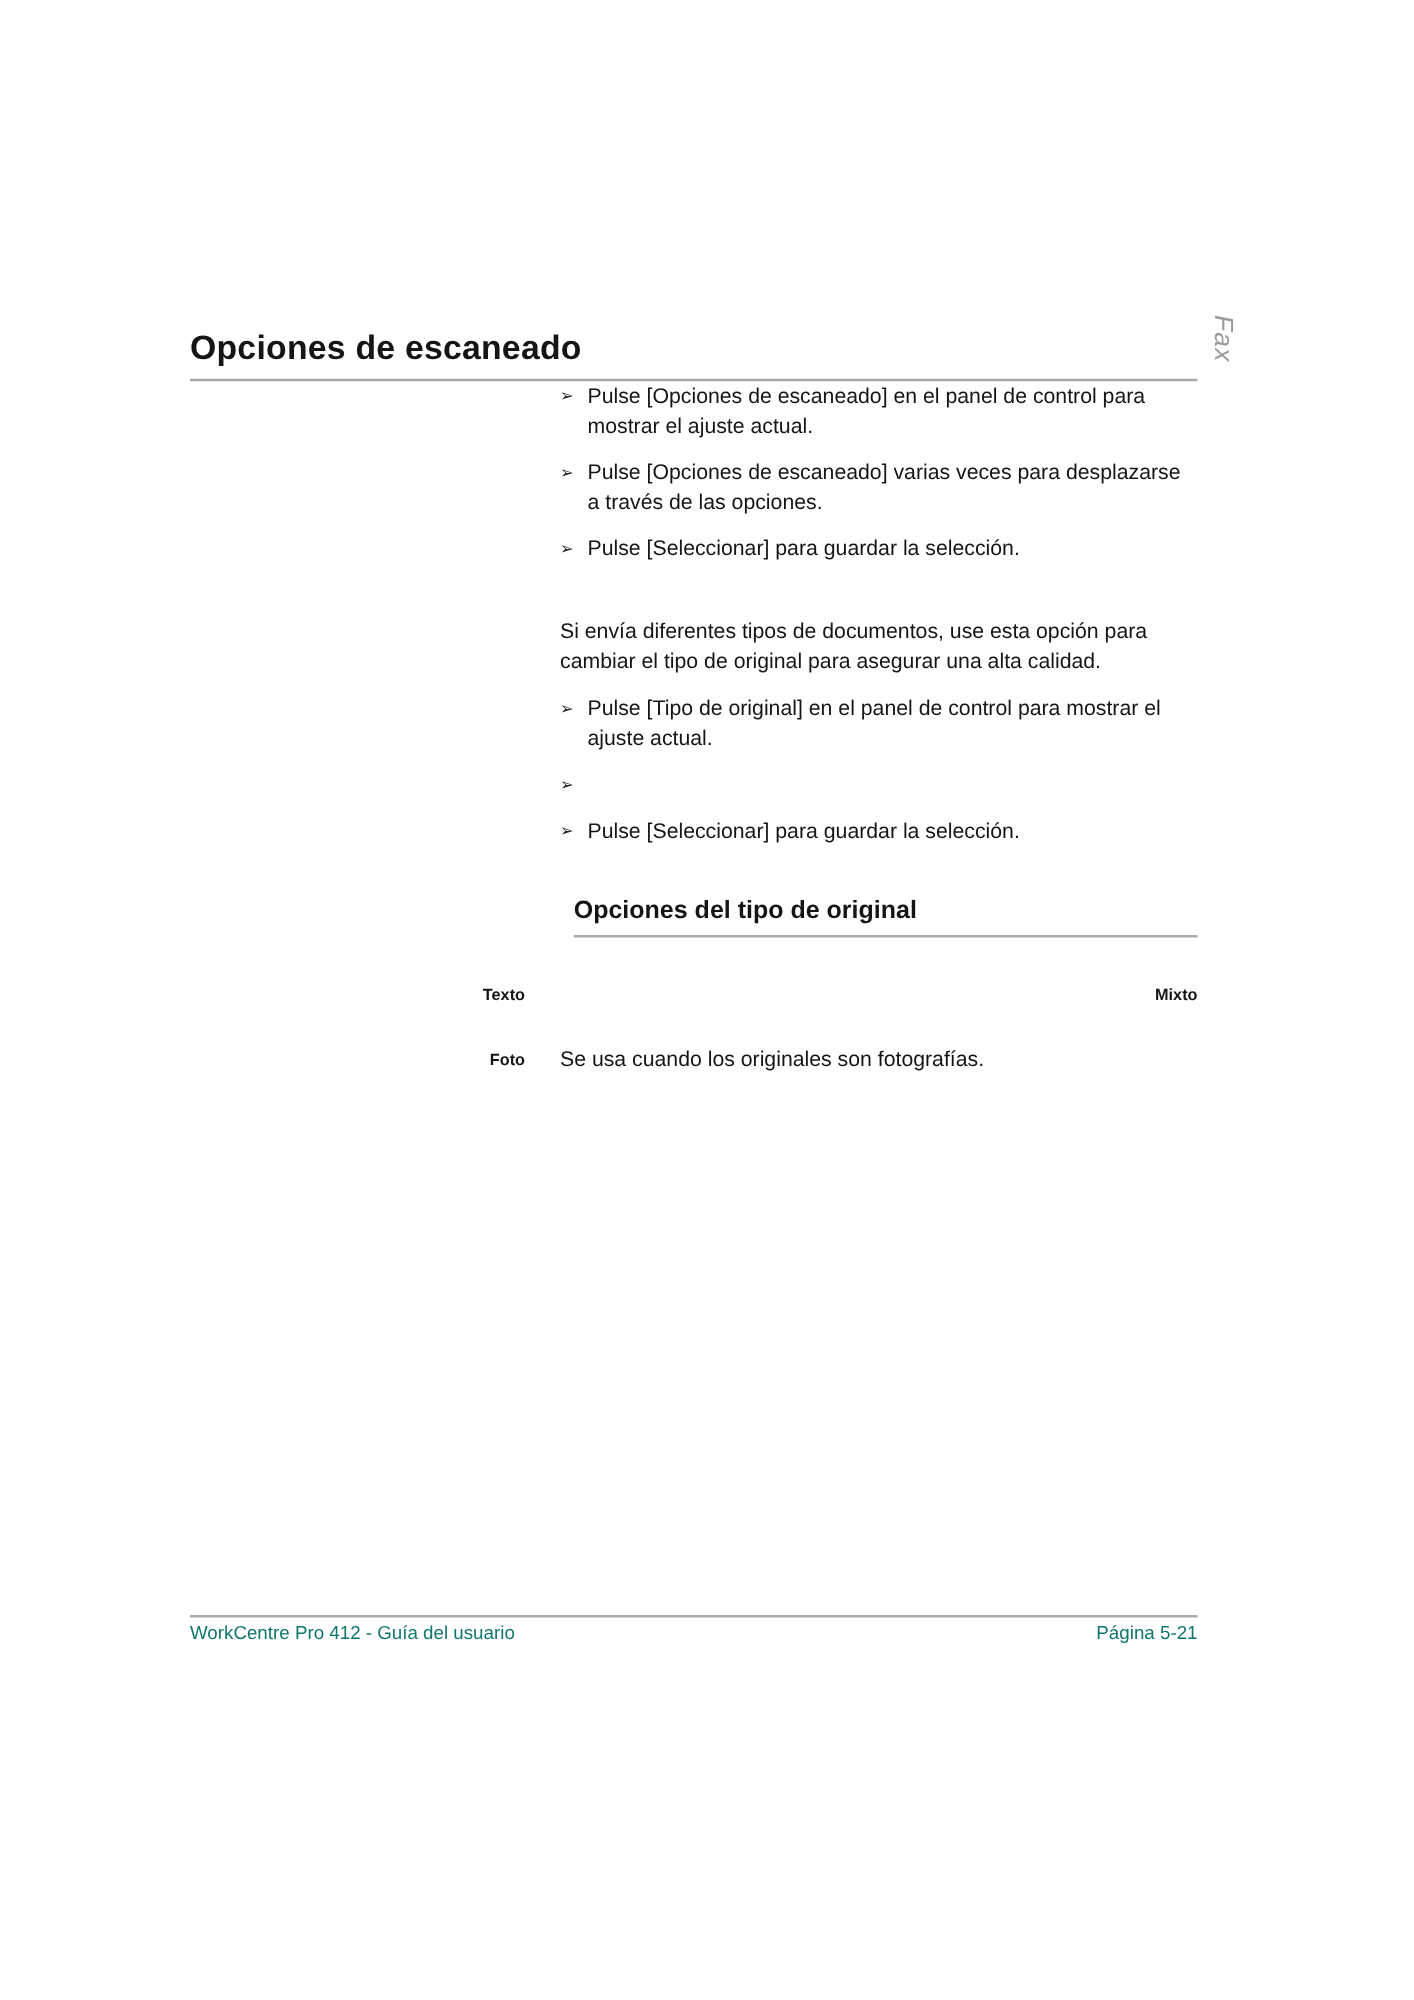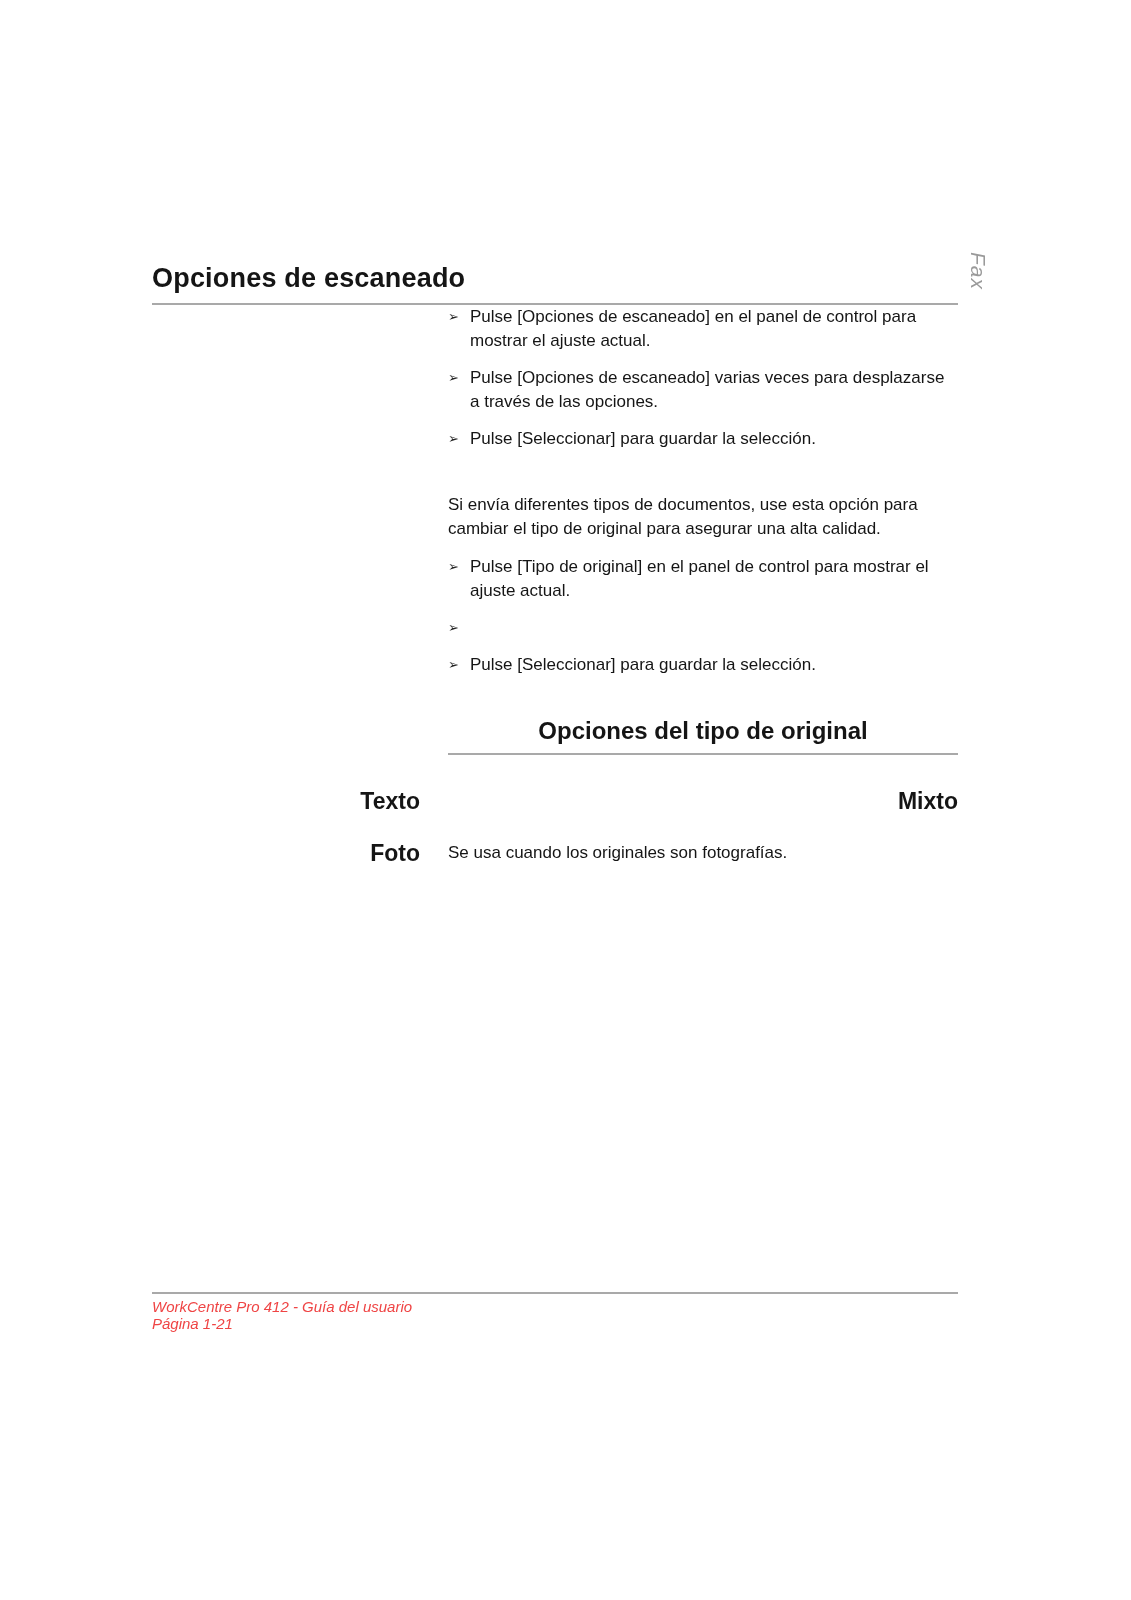--- a/index.html
+++ b/index.html
@@ -49,36 +49,35 @@
   }
   ul.bullets .marker {
     flex: 0 0 auto;
     width: 22px;
     font-size: 13px;
     line-height: 24px;
     color: #222;
   }
   .section2 { margin-top: 42px; }
   .h3 {
-    font-size: 24px;
+    font-size: 20px;
     font-weight: bold;
-    margin: 40px 0 0 0;
+    margin: 40px 0 0 11px;
     padding-bottom: 8px;
     border-bottom: 2px solid #a9a9a9;
-    text-align: center;
   }
   .def-list {
     display: grid;
     grid-template-columns: 268px 510px;
     column-gap: 28px;
     row-gap: 28px;
     margin-top: 34px;
   }
   .def-term {
-    font-size: 23px;
+    font-size: 13px;
     font-weight: bold;
     text-align: right;
     line-height: 24px;
   }
   .def-desc {
     font-size: 17px;
     line-height: 24px;
   }
   .side-tab {
     position: absolute;
@@ -94,23 +93,21 @@
   .footer {
     position: absolute;
     left: 152px;
     top: 1292px;
     width: 806px;
     border-top: 2px solid #a9a9a9;
     padding-top: 4px;
     display: flex;
     justify-content: space-between;
     font-size: 15px;
-    font-style: italic;
-    color: #ef4444;
-    flex-direction: column;
+    color: #0f766e;
   }
 </style>
 </head>
 <body>
 
 <div class="page">
 
   <div class="side-tab">Fax</div>
 
   <div class="content">
@@ -164,16 +161,16 @@
 
         <div class="def-term">Foto</div>
         <div class="def-desc">Se usa cuando los originales son fotografías.</div>
       </div>
     </div>
 
   </div>
 
   <div class="footer">
     <span>WorkCentre Pro 412 - Guía del usuario</span>
-    <span>Página 1-21</span>
+    <span>Página 5-21</span>
   </div>
 
 </div>
 
 </body></html>

